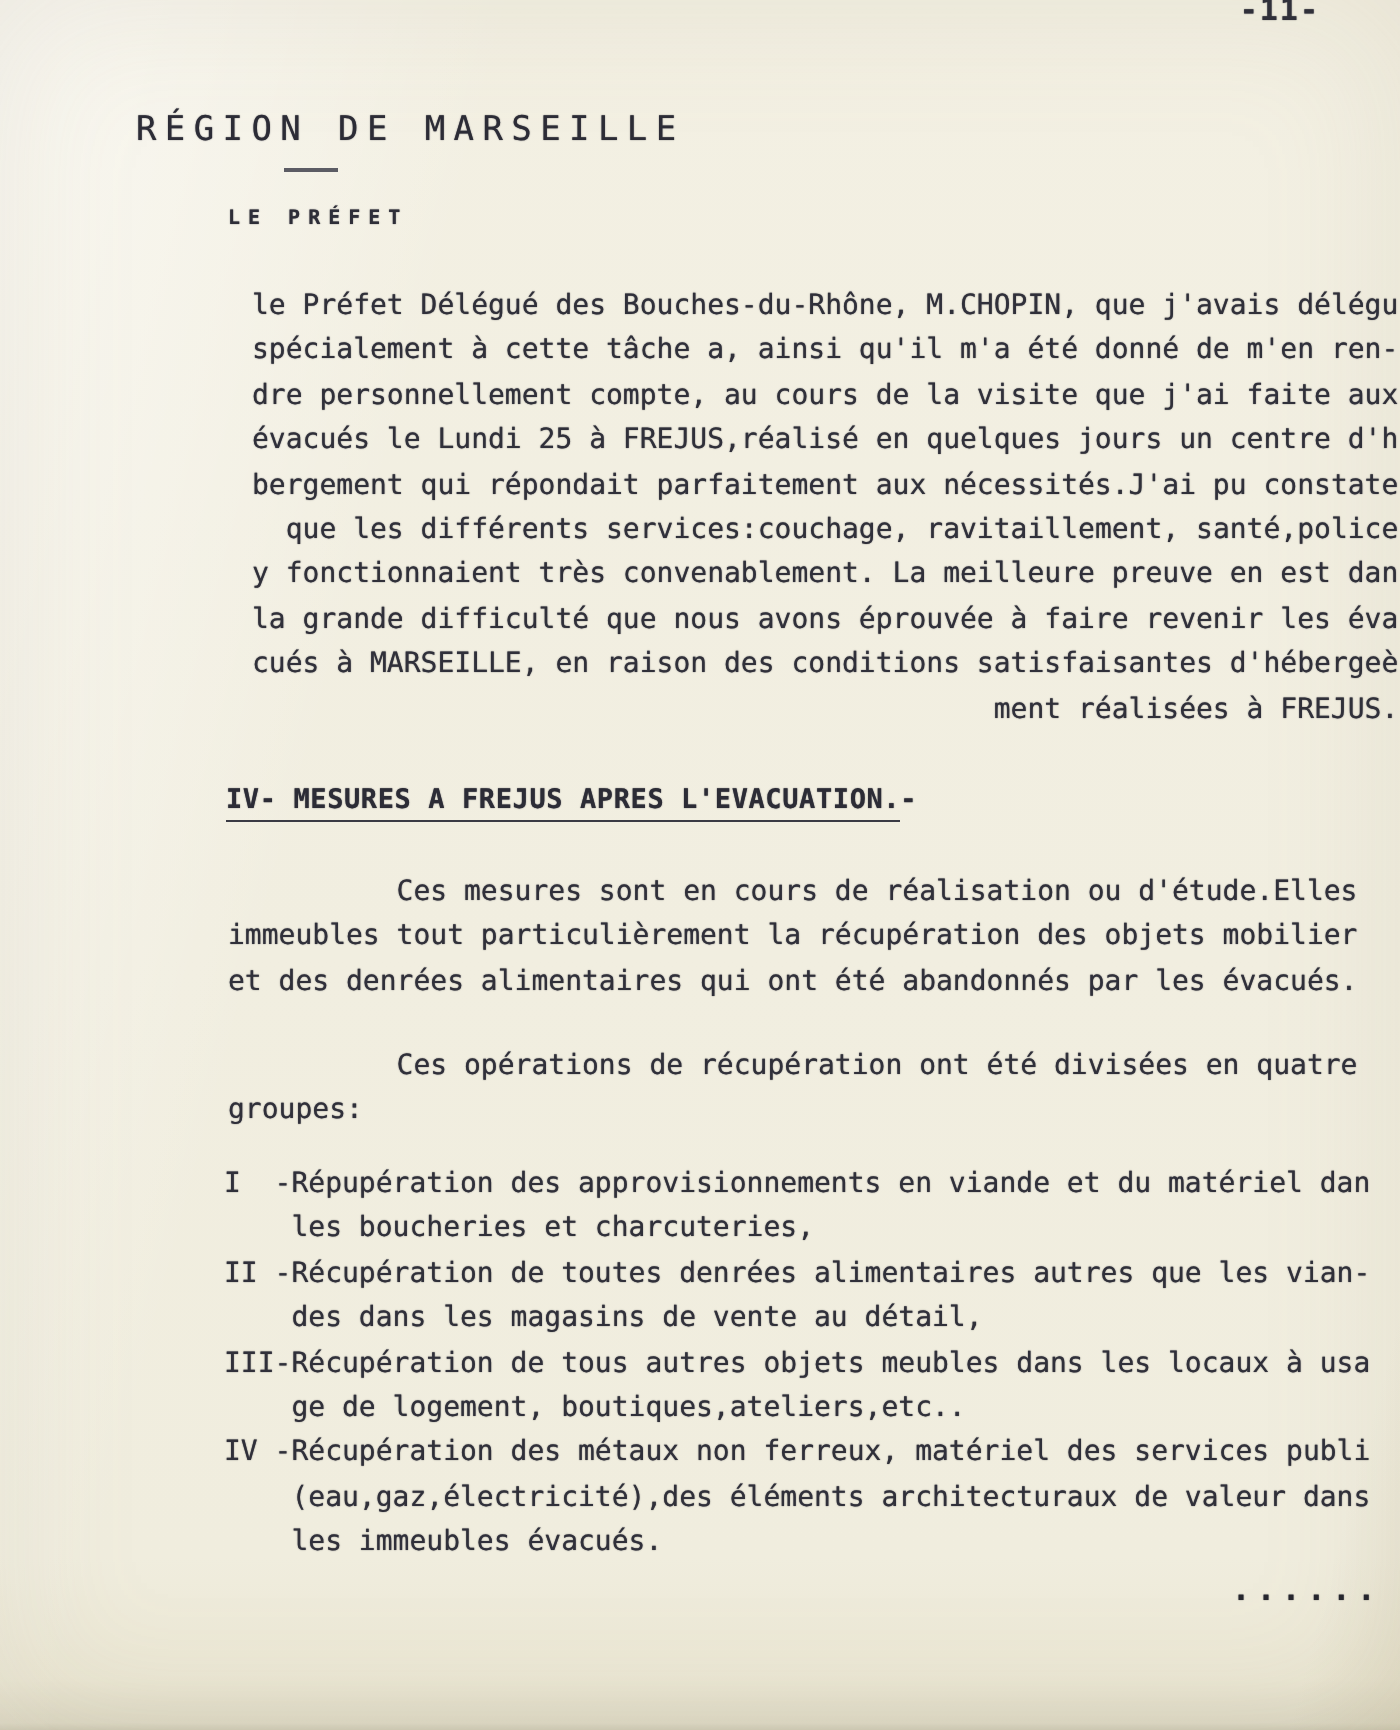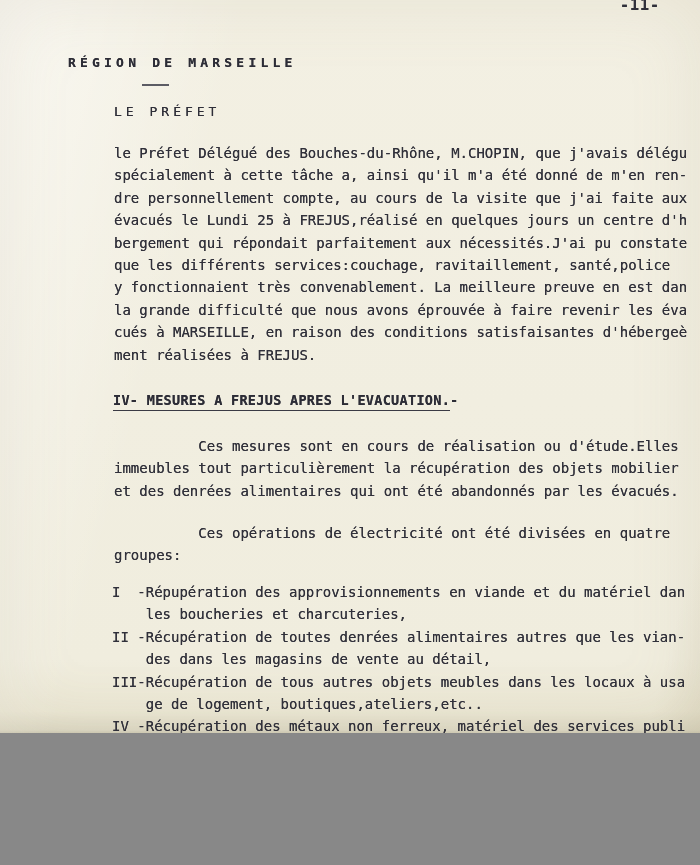--- a/index.html
+++ b/index.html
@@ -1,53 +1,53 @@
 <!DOCTYPE html>
 <html><head>
 <meta charset="utf-8">
 <style>
   html,body{margin:0;padding:0;background:#888;}
   .paper{
     position:relative;
-    width:700px;height:733px;
+    width:700px;height:865px;
     margin:0;
     overflow:hidden;
     background:
       linear-gradient(285deg, rgba(185,175,140,0.18) 0%, rgba(185,175,140,0) 6%),
       linear-gradient(105deg, rgba(255,255,255,0.55) 0%, rgba(255,255,255,0) 28%),
       linear-gradient(180deg, #f3f0e3 0%, #f1eee0 55%, #f0edde 90%, #ebe7d4 97%, #ddd9c5 99.6%, #cfcbb6 100%),
       #f1eee0;
     box-shadow: inset 0 0 70px rgba(168,158,122,0.16);
     font-family:"DejaVu Sans Mono","Liberation Mono",monospace;
     color:#30303a;
   }
   .typed{ text-shadow:0 0 0.6px rgba(42,42,52,0.85); }
   .page-number{
     position:absolute; top:-4px; right:40px;
     font-size:15px; font-weight:bold; letter-spacing:1px;
   }
   .org-title{
     position:absolute; top:55px; left:68px;
-    font-size:13px; font-weight:bold; letter-spacing:4.2px; color:#2c2c36;
+    font-size:17px; font-weight:normal; letter-spacing:4.2px; color:#2c2c36;
   }
   .org-rule{
     position:absolute; top:84px; left:142px;
     width:27px; height:2px; background:#5c5c64;
   }
   .office-title{
     position:absolute; top:104px; left:114px;
-    font-size:13px; font-weight:normal; letter-spacing:4px; color:#2e2e38;
+    font-size:10px; font-weight:bold; letter-spacing:4px; color:#2e2e38;
   }
   pre.block{
     position:absolute; margin:0;
     font-family:inherit;
     font-size:14px; line-height:22.4px;
     white-space:pre;
   }
-  .p1{ top:142px; left:114px; }
+  .p1{ top:142px; left:126px;text-align:right; }
   .section-heading{
     position:absolute; top:392px; left:113px;
     font-size:13.5px; font-weight:bold; letter-spacing:0.3px;
     color:#2c2c36;
   }
   .section-heading .underlined{
     border-bottom:1.6px solid #3a3a44; padding-bottom:2px;
   }
   .p2{ top:435px; left:114px; }
   .p3{ top:522px; left:114px; }
@@ -82,21 +82,21 @@
 ment réalisées à FREJUS.</pre>
 
   <div class="section-heading typed">
     <span class="underlined">IV- MESURES A FREJUS APRES L'EVACUATION.</span><span>-</span>
   </div>
 
   <pre class="block p2 typed">          Ces mesures sont en cours de réalisation ou d'étude.Elles
 immeubles tout particulièrement la récupération des objets mobilier
 et des denrées alimentaires qui ont été abandonnés par les évacués.</pre>
 
-  <pre class="block p3 typed">          Ces opérations de électricité ont été divisées en quatre
+  <pre class="block p3 typed">          Ces opérations de récupération ont été divisées en quatre
 groupes:</pre>
 
   <pre class="block list typed">I  -Répupération des approvisionnements en viande et du matériel dan
     les boucheries et charcuteries,
 II -Récupération de toutes denrées alimentaires autres que les vian-
     des dans les magasins de vente au détail,
 III-Récupération de tous autres objets meubles dans les locaux à usa
     ge de logement, boutiques,ateliers,etc..
 IV -Récupération des métaux non ferreux, matériel des services publi
     (eau,gaz,électricité),des éléments architecturaux de valeur dans

